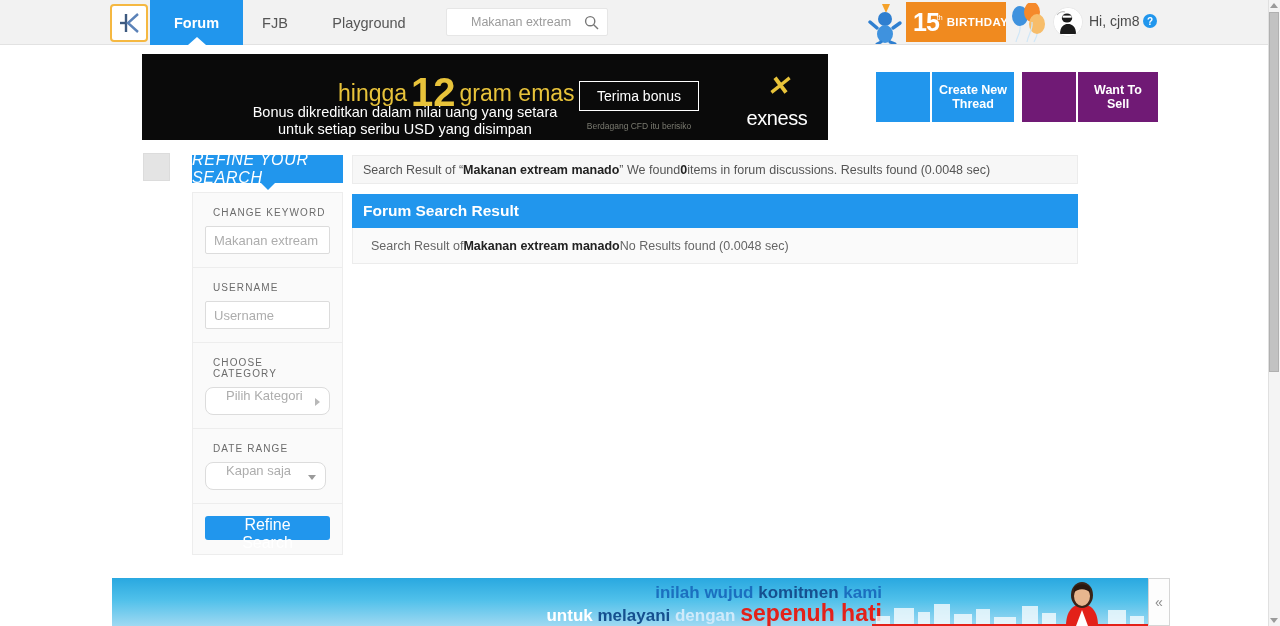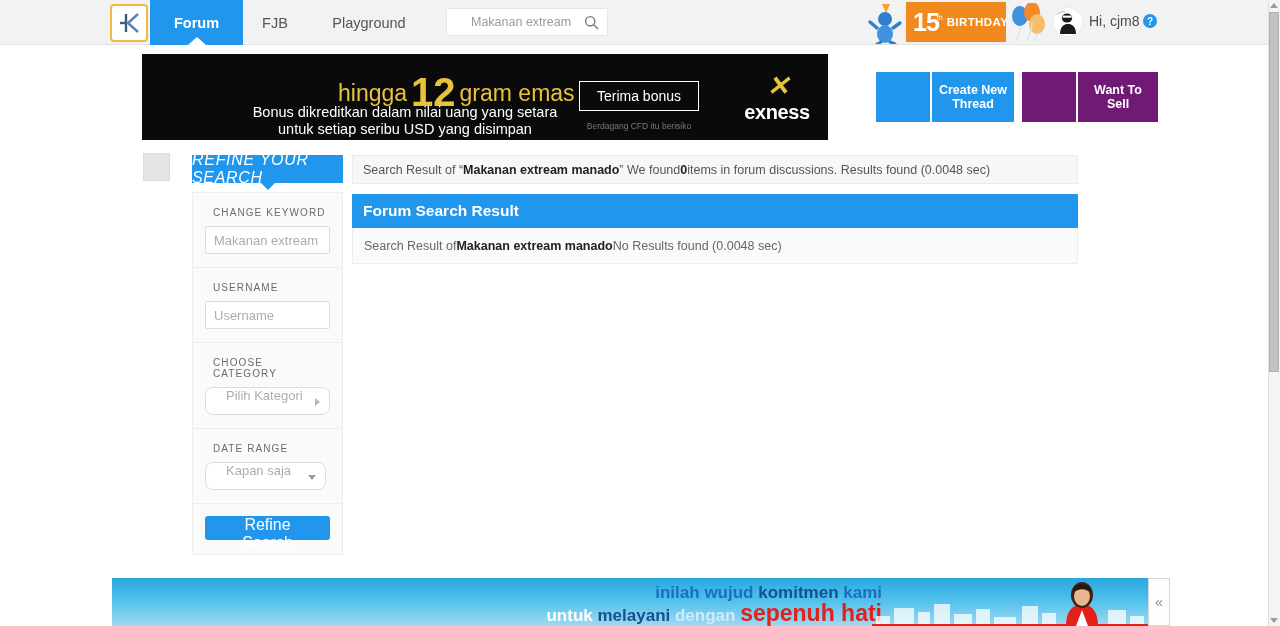--- a/index.html
+++ b/index.html
@@ -206,23 +206,23 @@
     width: 90px;
     text-align: center;
   }
   #ad-logo .mark {
     font-size: 27px; font-weight: bold;
     color: #e8c33a; letter-spacing: -2px;
     font-style: italic;
     line-height: 28px;
   }
   #ad-logo .name {
-    font-size: 20px; font-weight: bold;
+    font-size: 20px; font-weight: normal;
     color: #ffffff; letter-spacing: -0.4px;
-    margin-top: 1px;
+    margin-top: 7px;
   }
 
   
   .action-btn {
     position: absolute;
     top: 72px;
     height: 50px;
     display: flex;
     cursor: pointer;
   }
@@ -383,21 +383,21 @@
     color: #ffffff;
     font-size: 15.5px;
     font-weight: bold;
   }
   #result-body {
     height: 36px;
     background: #fafafa;
     border: 1px solid #ececec;
     border-top: none;
     display: flex; align-items: center;
-    padding-left: 11px;
+    padding-left: 18px;
     font-size: 12.5px;
     color: #666;
     white-space: nowrap;
   }
   #result-body b { color: #222; }
 
   
   #bottom-banner {
     position: absolute;
     left: 112px; top: 578px;

